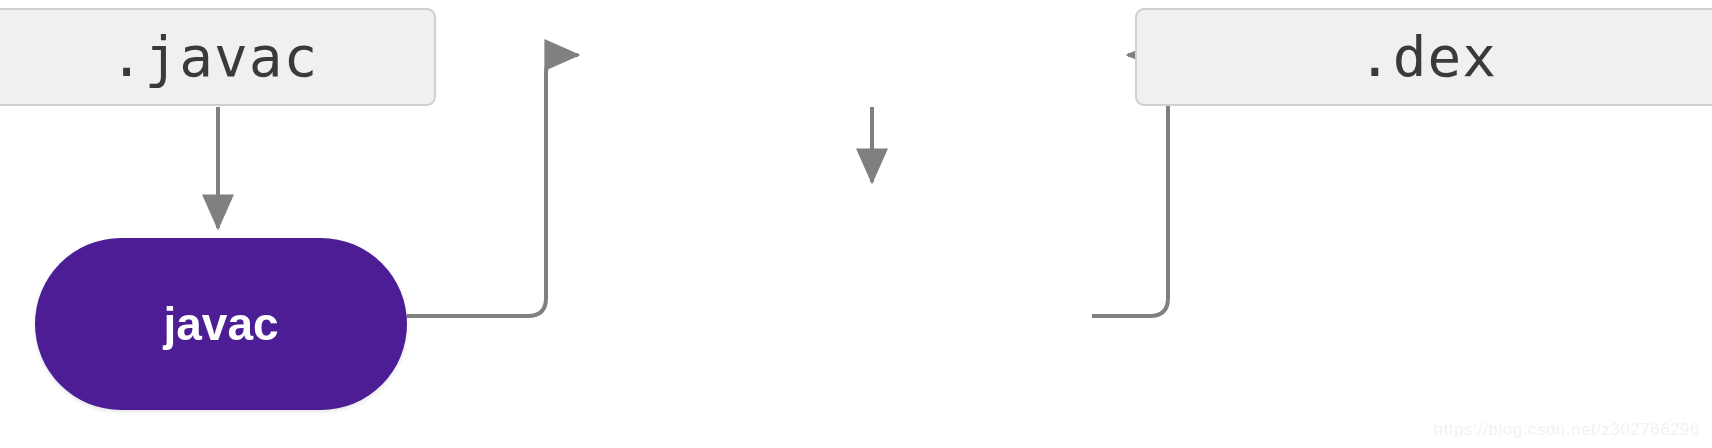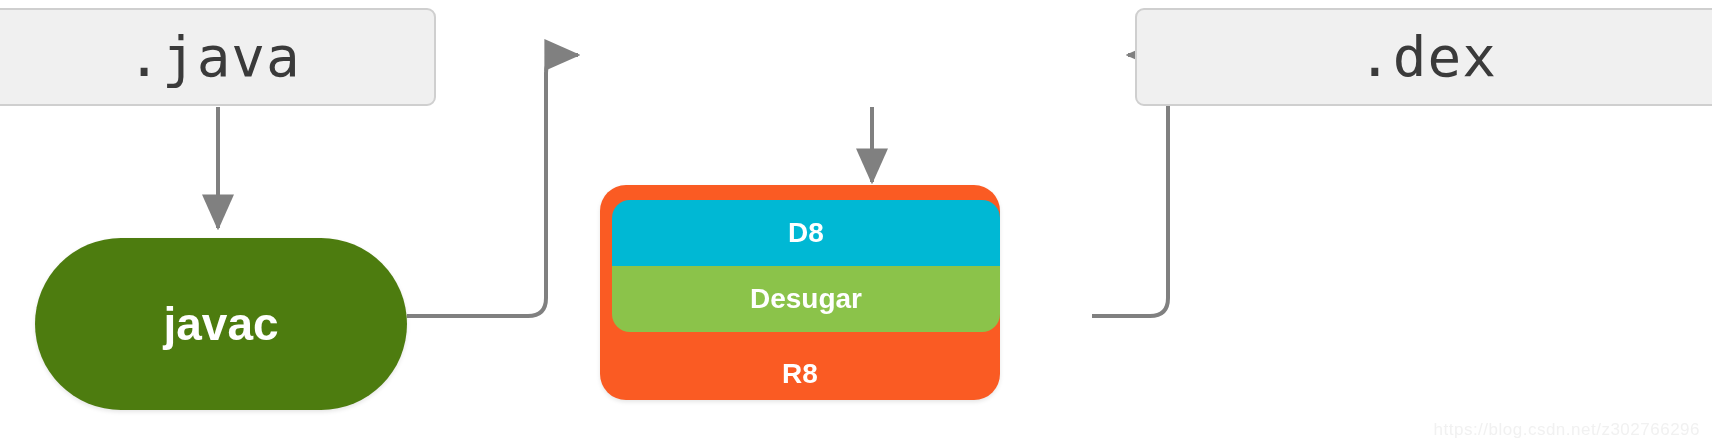--- a/index.html
+++ b/index.html
@@ -42,21 +42,21 @@
   #box-class  { left: 585px;  top: 8px;  width: 430px; height: 98px; }
   #box-dex    { left: 1135px; top: 8px;  width: 585px; height: 98px; }
 
   
   #javac-pill {
     position: absolute;
     left: 35px;
     top: 238px;
     width: 372px;
     height: 172px;
-    background: #4d7c0f;
+    background: #4c1d95;
     border-radius: 86px;
     display: flex;
     align-items: center;
     justify-content: center;
     box-shadow: 0 2px 4px rgba(0,0,0,0.10);
   }
   #javac-pill .pill-label {
     font-size: 46px;
     font-weight: bold;
     color: #ffffff;
@@ -161,40 +161,28 @@
 
     <path d="M872,107 L872,182" fill="none" stroke="#808080" stroke-width="4" marker-end="url(#arrowhead)"></path>
 
     <path d="M1092,316 L1150,316 Q1168,316 1168,298 L1168,73 Q1168,55 1186,55 L1128,55" fill="none" stroke="#808080" stroke-width="4" style="display:none"></path>
     <path d="M1092,316 L1150,316 Q1168,316 1168,298 L1168,73 Q1168,55 1186,55 L1128,55" fill="none" stroke="none"></path>
     <path d="M1092,316 L1150,316 Q1168,316 1168,298 L1168,73 Q1168,55 1186,55 L1129,55" fill="none" stroke="none"></path>
     <path d="M1092,316 L1150,316 Q1168,316 1168,298 L1168,73 Q1168,55 1186,55 L1128,55" fill="none" stroke="#808080" stroke-width="4" marker-end="url(#arrowhead)" transform="translate(0,0)"></path>
   </svg>
 
   <div class="file-box" id="box-java">
-    <span class="file-label">.java</span>
+    <span class="file-label">.javac</span>
   </div>
 
 
   <div class="file-box" id="box-dex">
     <span class="file-label">.dex</span>
   </div>
 
   <div id="javac-pill">
     <span class="pill-label">javac</span>
   </div>
 
-  <div id="r8-container">
-
-    <div id="d8-block">
-      <span class="block-label">D8</span>
-    </div>
-
-    <div id="desugar-block">
-      <span class="block-label">Desugar</span>
-    </div>
-
-    <div id="r8-label">R8</div>
-  </div>
 
   <div id="watermark">https://blog.csdn.net/z302766296</div>
 
 </div>
 
 </body></html>

